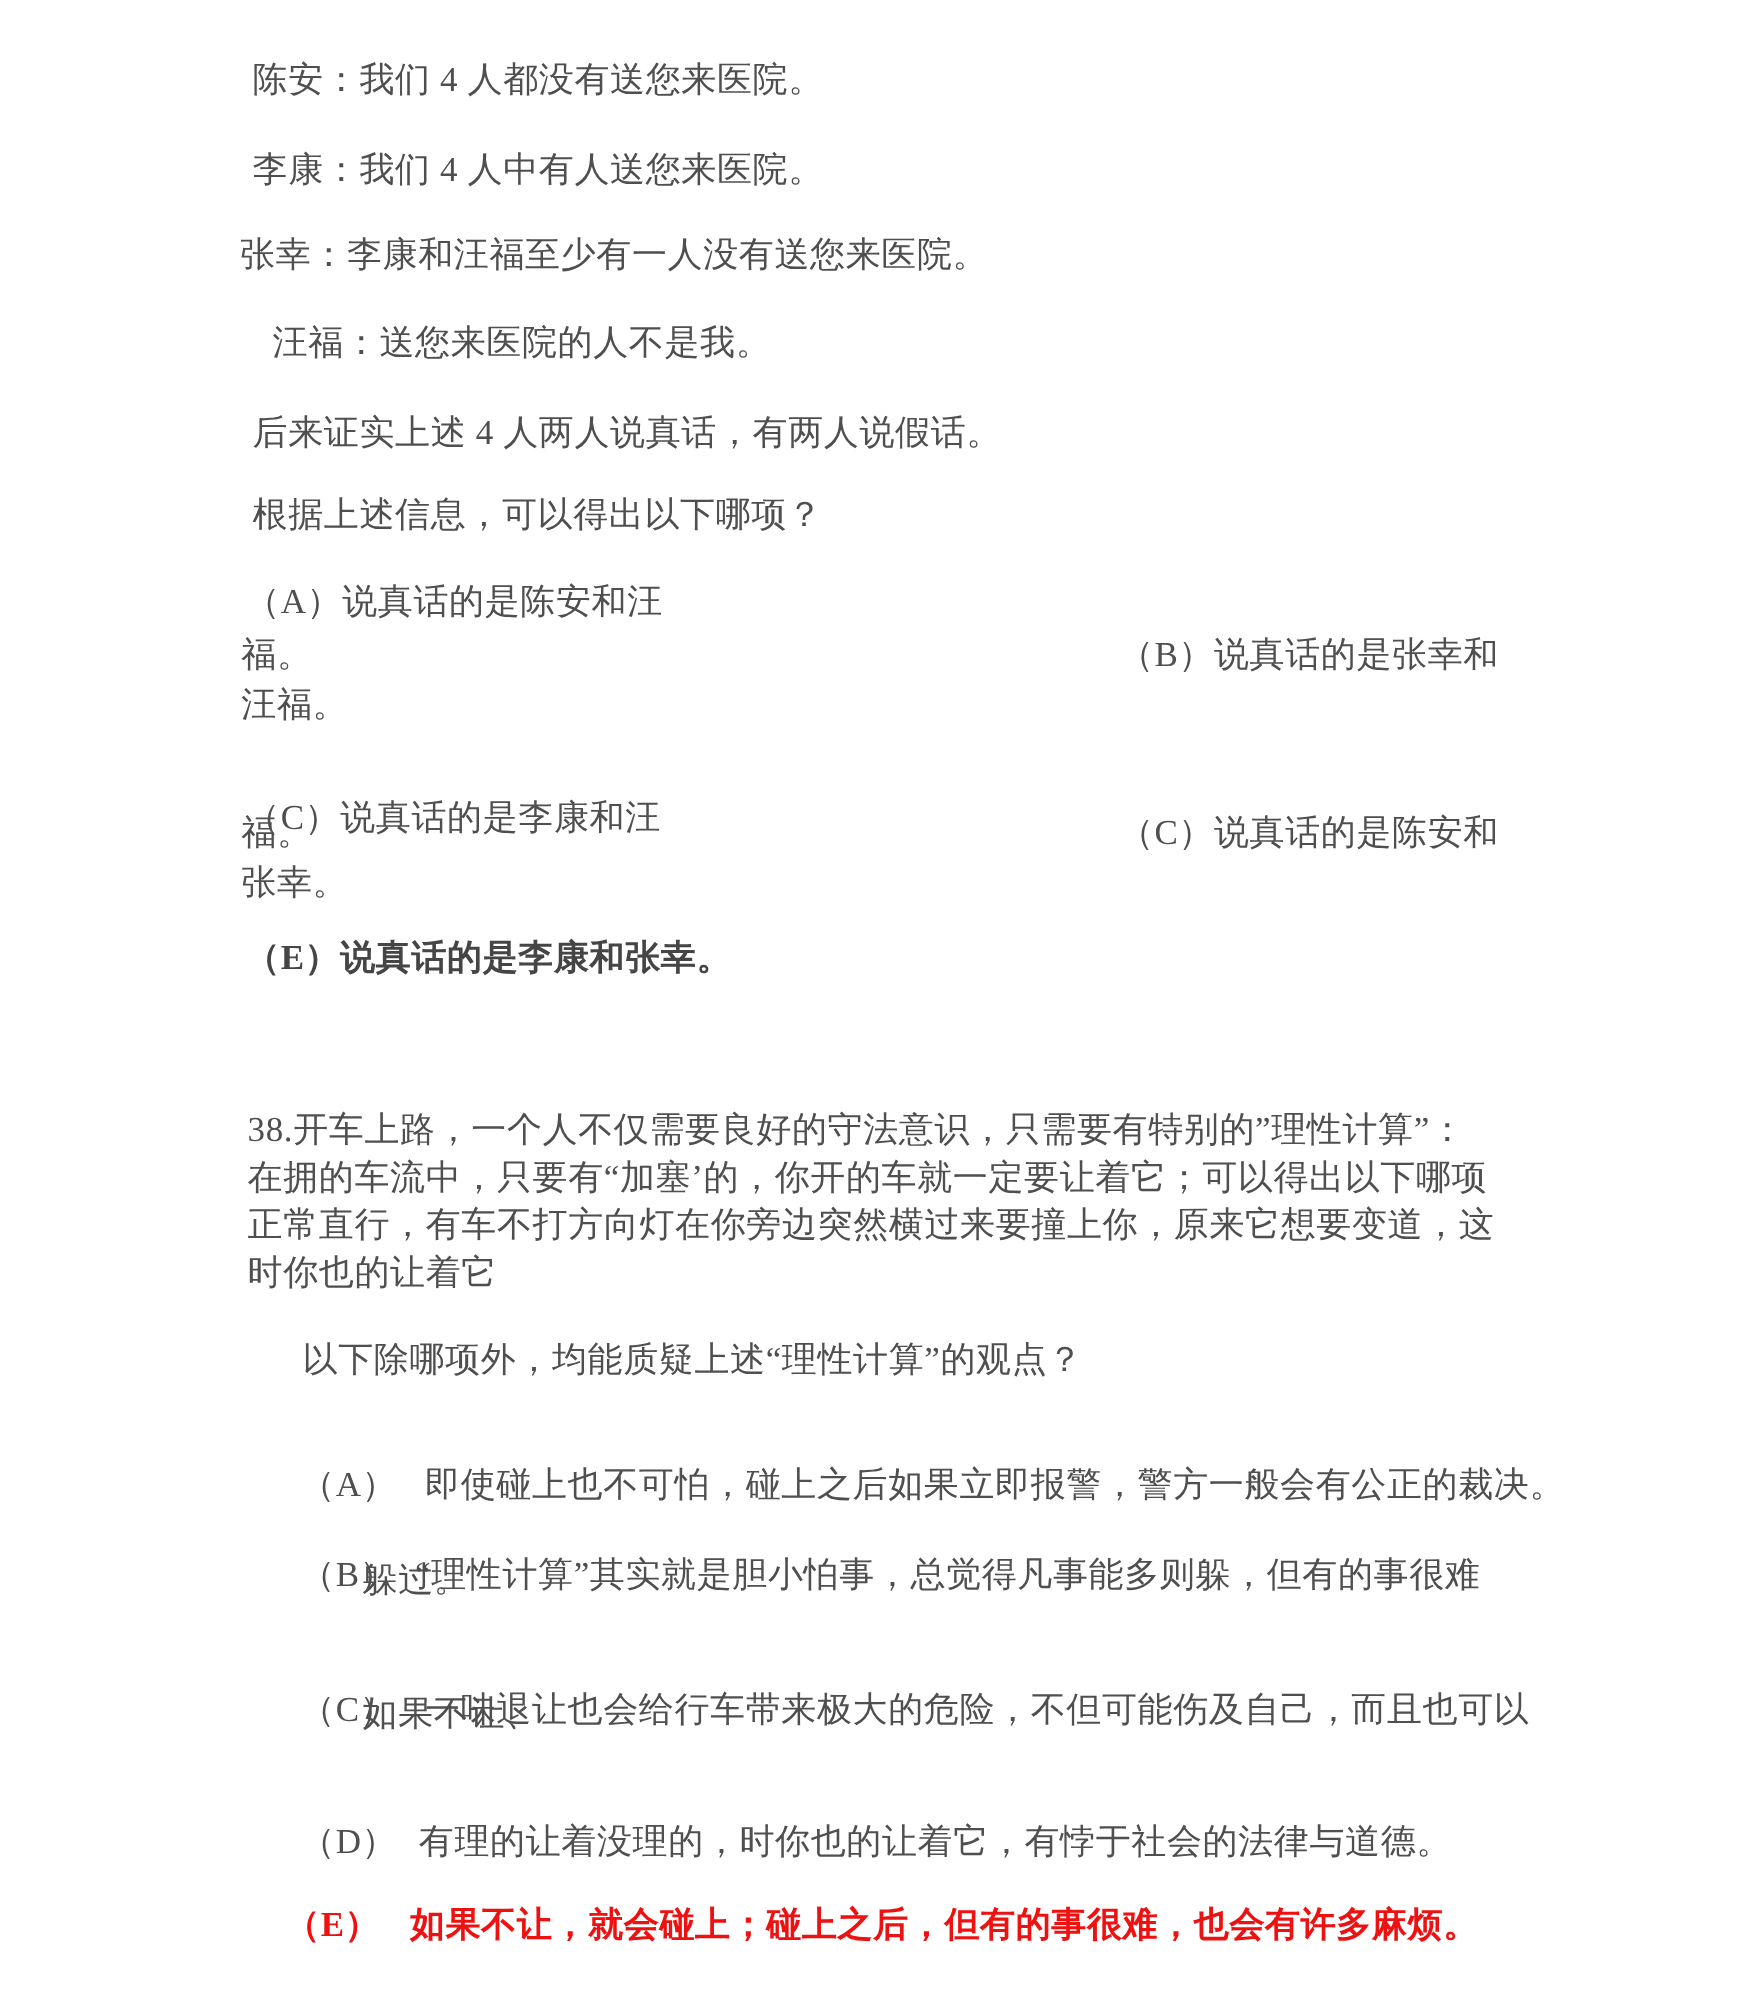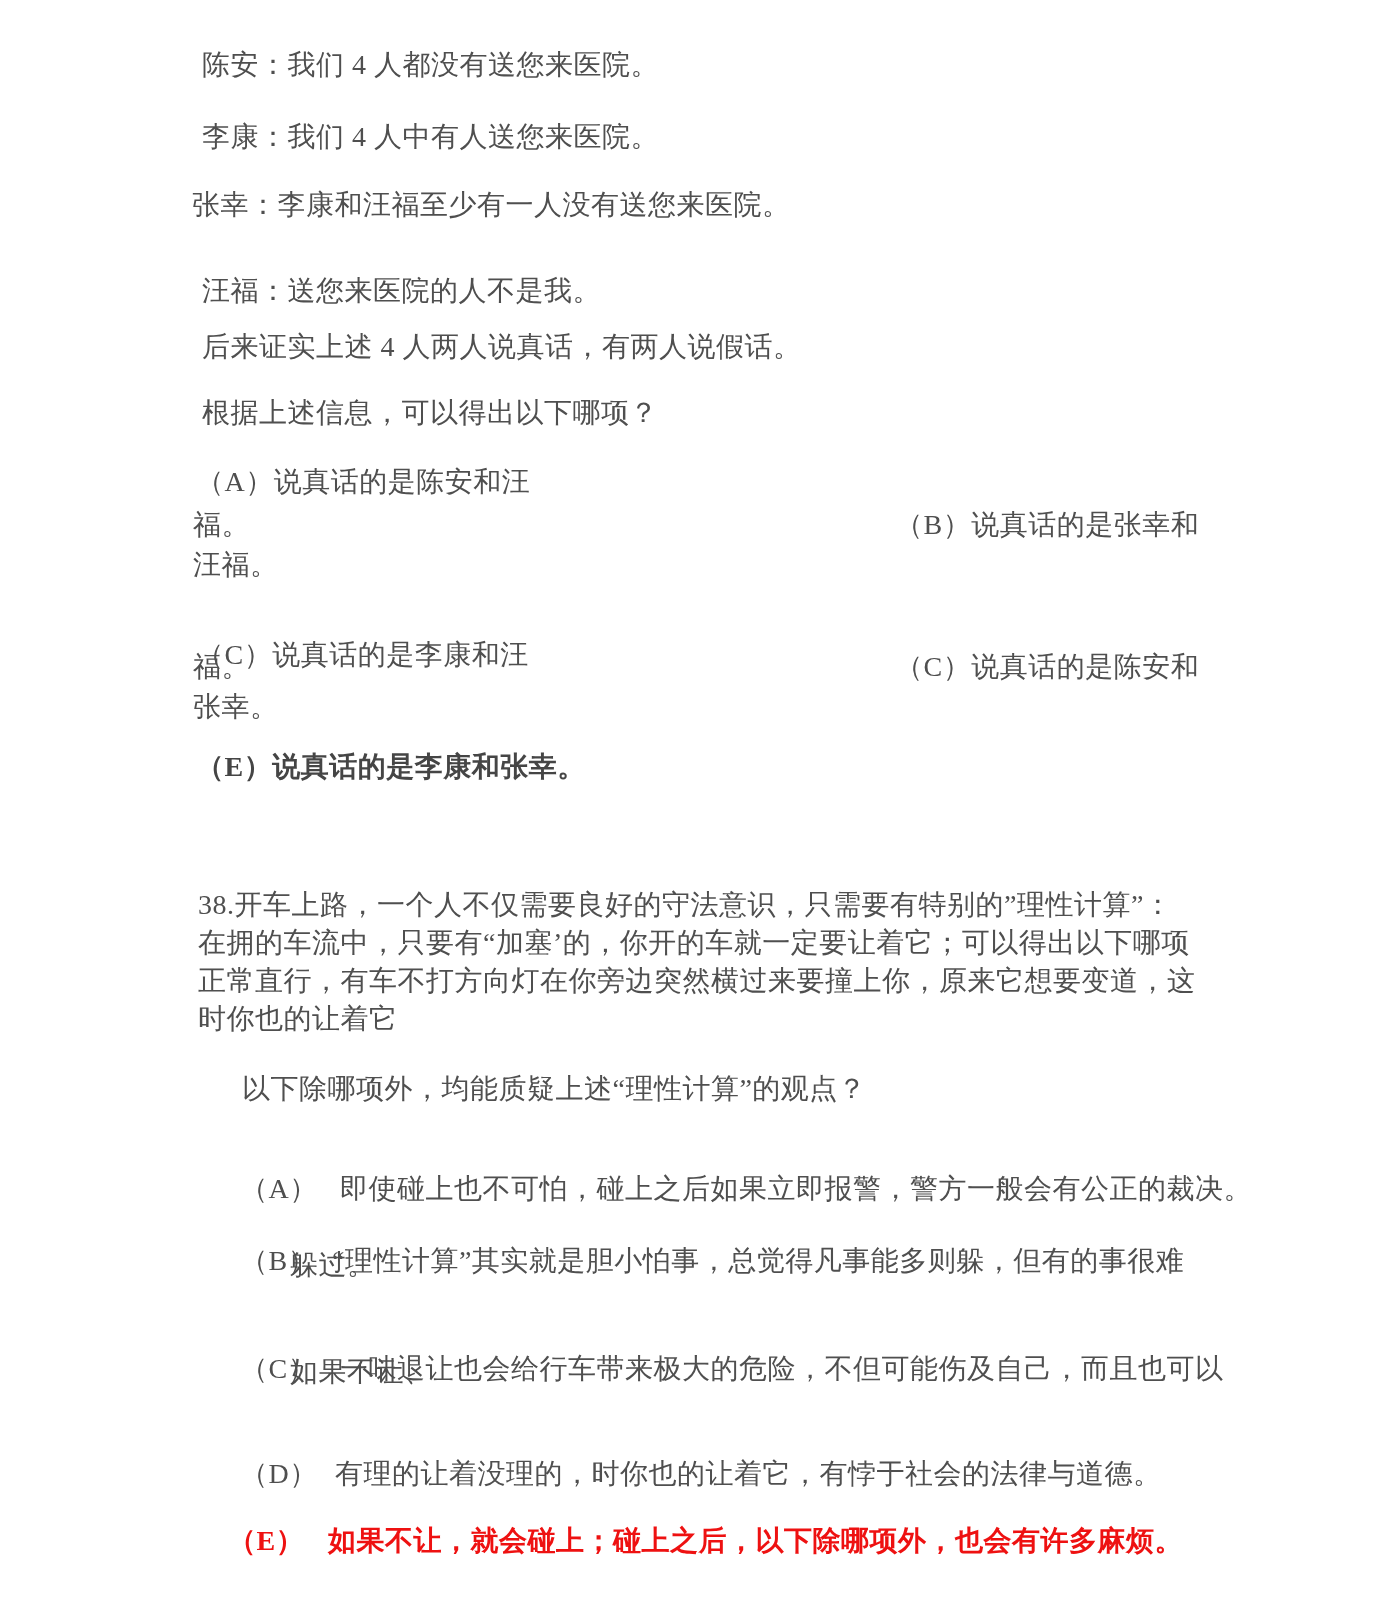--- a/index.html
+++ b/index.html
@@ -45,21 +45,21 @@
   .gap-e  .opt-text { margin-left: 12px; }
 </style>
 </head>
 <body>
 
 <div id="page">
 
   <div class="line" style="top:48px;  left:202px;">陈安：我们 4 人都没有送您来医院。</div>
   <div class="line" style="top:120px; left:202px;">李康：我们 4 人中有人送您来医院。</div>
   <div class="line" style="top:190px; left:192px;font-family:Liberation Mono, monospace;">张幸：李康和汪福至少有一人没有送您来医院。</div>
-  <div class="line" style="top:258px; left:202px;margin-top:16px;">汪福：送您来医院的人不是我。</div>
+  <div class="line" style="top:258px; left:218px;">汪福：送您来医院的人不是我。</div>
   <div class="line" style="top:330px; left:202px;">后来证实上述 4 人两人说真话，有两人说假话。</div>
   <div class="line" style="top:396px; left:202px;">根据上述信息，可以得出以下哪项？</div>
 
   <div class="line" style="top:465px; left:196px;">（A）说真话的是陈安和汪</div>
   <div class="line" style="top:508px; left:193px;">福。</div>
   <div class="line" style="top:508px; left:895px;">（B）说真话的是张幸和</div>
   <div class="line" style="top:548px; left:193px;">汪福。</div>
   <div class="line" style="top:610px; left:196px;margin-top:28px;">（C）说真话的是李康和汪</div>
   <div class="line" style="top:650px; left:193px;">福。</div>
   <div class="line" style="top:650px; left:895px;">（C）说真话的是陈安和</div>
@@ -85,16 +85,16 @@
   <div class="line gap-c" style="top:1318px; left:210px;">
     <span class="opt-label">（C）</span><span class="opt-text">一味退让也会给行车带来极大的危险，不但可能伤及自己，而且也可以</span>
   </div>
   <div class="line" style="top:1355px; left:290px;">如果不让、</div>
 
   <div class="line gap-d" style="top:1423px; left:210px;">
     <span class="opt-label">（D）</span><span class="opt-text">有理的让着没理的，时你也的让着它，有悖于社会的法律与道德。</span>
   </div>
 
   <div class="line red-answer gap-e" style="top:1490px; left:198px;">
-    <span class="opt-label">（E）</span><span class="opt-text">如果不让，就会碰上；碰上之后，以下除哪项外，也会有许多麻烦。</span>
+    <span class="opt-label">（E）</span><span class="opt-text">如果不让，就会碰上；碰上之后，但有的事很难，也会有许多麻烦。</span>
   </div>
 
 </div>
 
 </body></html>

